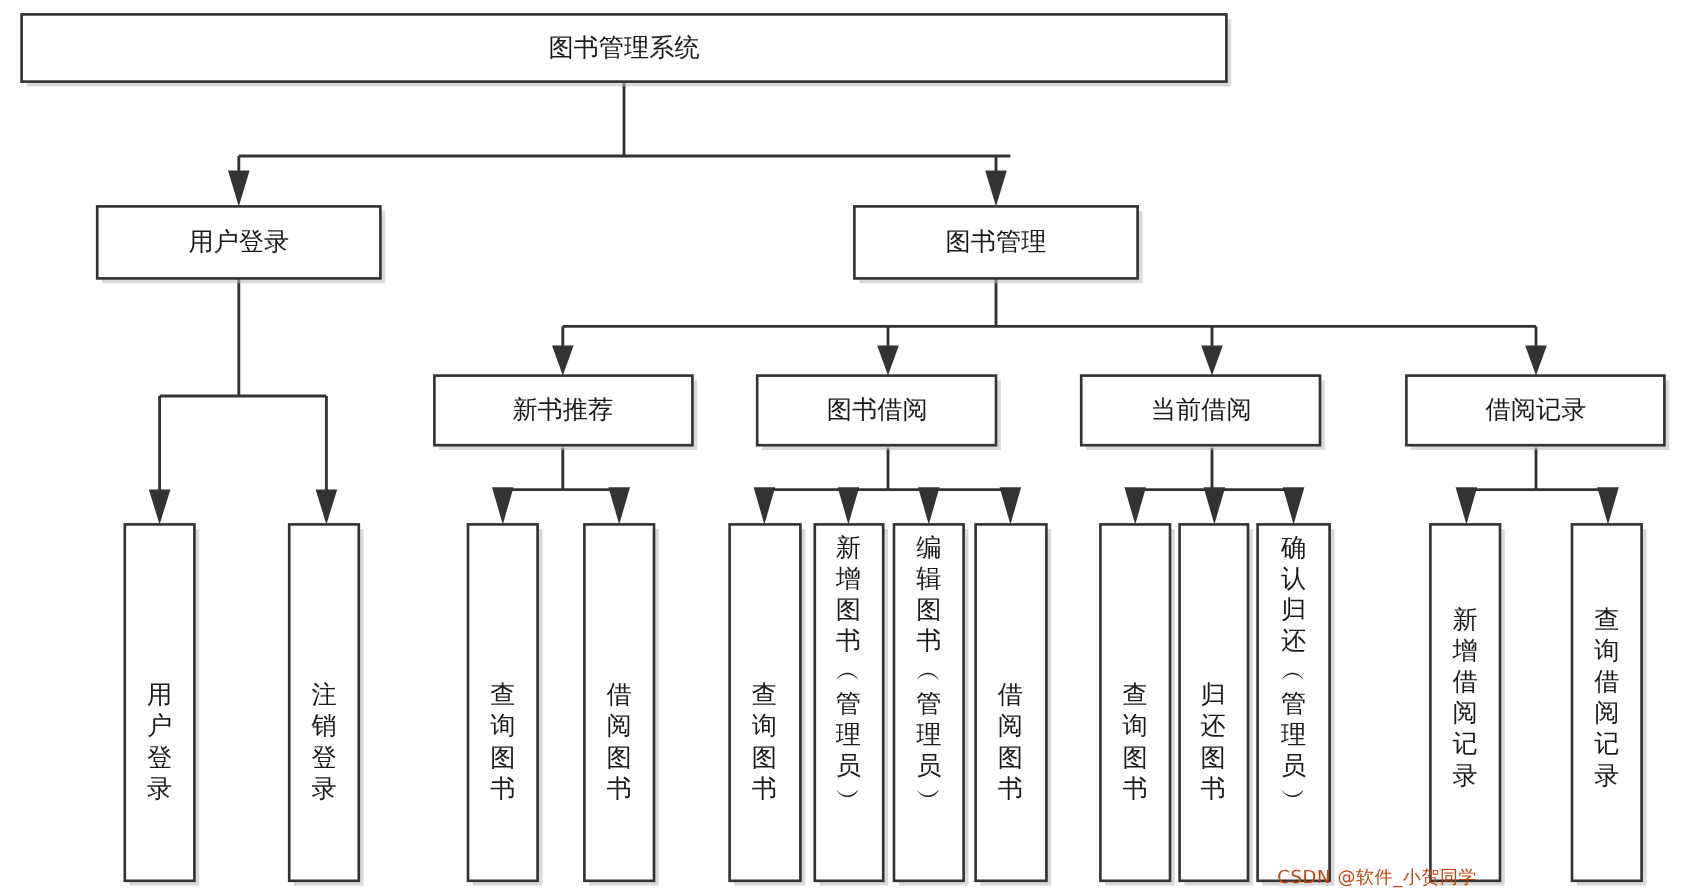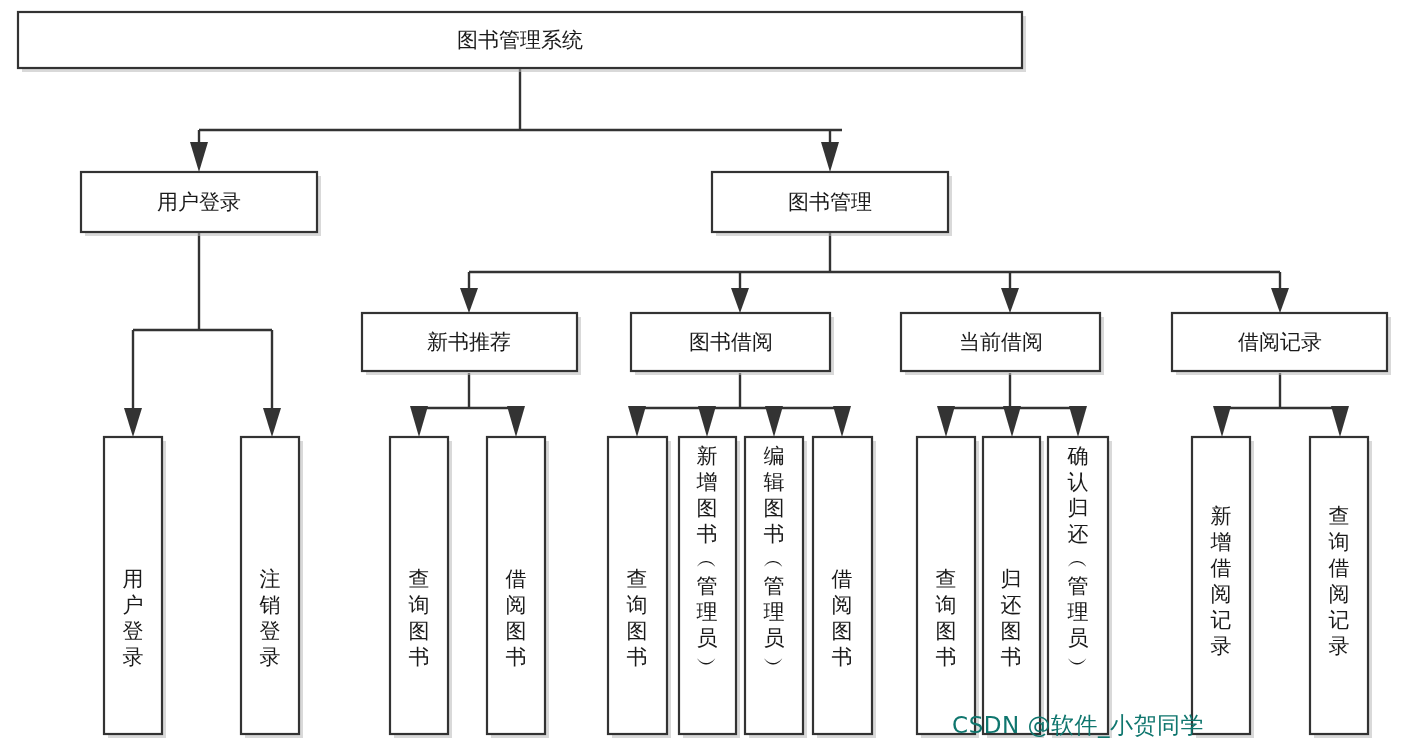--- a/index.html
+++ b/index.html
@@ -12,20 +12,21 @@
     width: 1405px;
     height: 747px;
     font-family: "DejaVu Sans", "Liberation Sans", sans-serif;
     overflow: hidden;
     position: relative;
   }
   #diagram-root {
     position: relative;
     width: 1212px;
     height: 747px;
+    padding-left: 27px;
   }
   svg#flowchart {
     position: absolute;
     top: 0;
     left: 0;
     width: 1405px;
     height: 747px;
     display: block;
   }
   .node-box {
@@ -57,22 +58,22 @@
   .node-label-vert {
     fill: #1a1a1a;
     font-family: "DejaVu Sans", "Liberation Sans", sans-serif;
     font-size: 21px;
     text-anchor: middle;
   }
   .watermark {
     position: absolute;
     right: 8px;
     bottom: 6px;
-    color: #0f766e;
-    font-size: 23px;
+    color: #c2410c;
+    font-size: 15px;
     font-family: "DejaVu Sans", "Liberation Sans", sans-serif;
     letter-spacing: 0.5px;
     white-space: nowrap;
     pointer-events: none;
   }
 </style>
 </head>
 <body>
 
 <div id="diagram-root">

